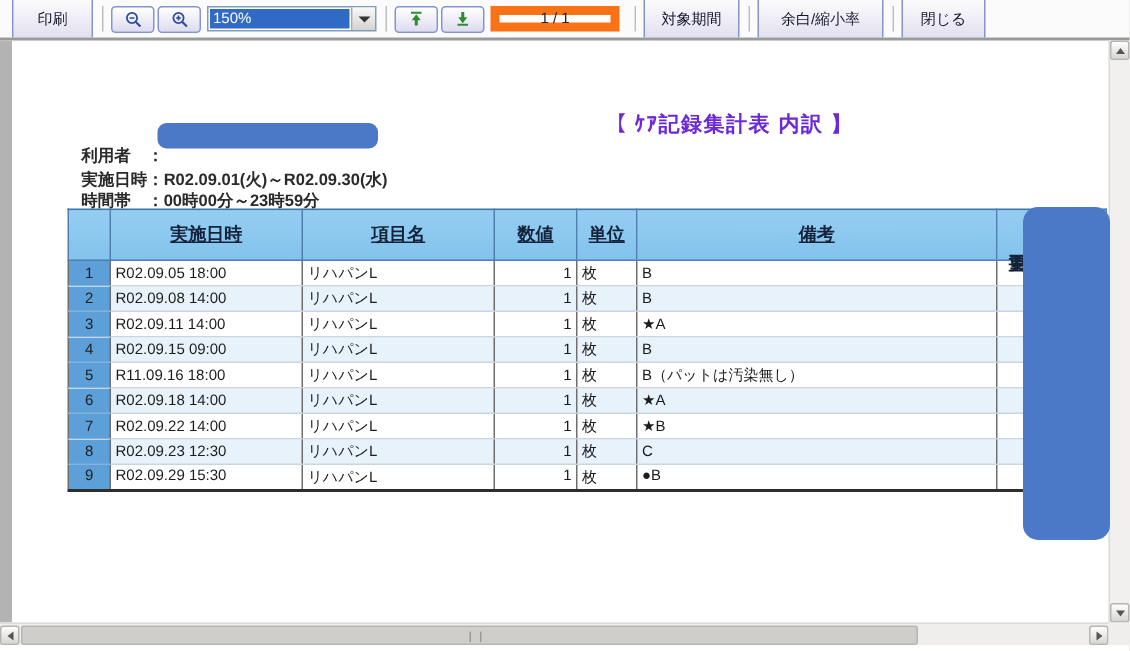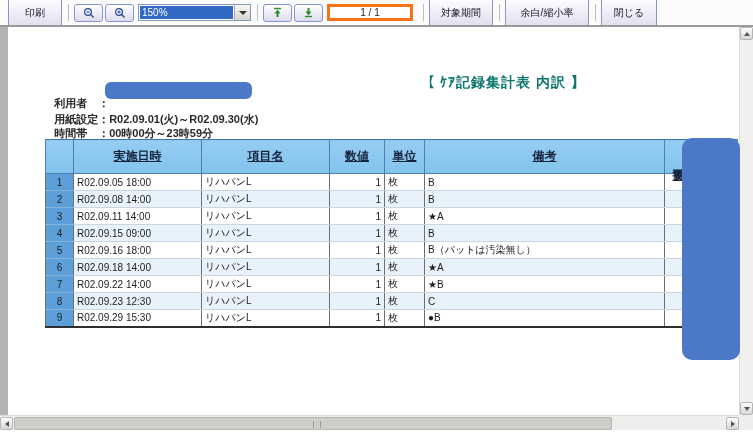--- a/index.html
+++ b/index.html
@@ -18,21 +18,21 @@
   .tb-btn.small{width:29px;padding:0;}
   .sep{width:1px;height:17px;background:#bfbfbf;margin-left:6px;}
   .combo{width:113px;height:17px;border:1px solid #7f9db9;background:#fff;
     display:flex;align-items:stretch;box-sizing:border-box;margin-left:4px;}
   .combo-text{flex:1;font-size:10px;background:var(--selection);color:#fff;
     margin:1px;padding:0 2px;display:flex;align-items:center;}
   .combo-arrow{width:15px;border-left:1px solid #a9a9a9;
     background:linear-gradient(#f8f8f8,#d6d4d0);display:flex;align-items:center;justify-content:center;}
   .tri-down{width:0;height:0;border-left:4px solid transparent;border-right:4px solid transparent;
     border-top:4px solid #333;}
-  .pagebox{width:86px;height:17px;border:3px solid #f97316;background:#fff;margin-left:4px;
+  .pagebox{width:86px;height:17px;border:6px solid #f97316;background:#fff;margin-left:4px;
     font-size:10px;color:#222;display:flex;align-items:center;justify-content:center;box-sizing:border-box;}
   .mag{display:block;}
   
   .preview{position:absolute;top:25px;left:0;width:753px;height:409px;background:#fff;
     border-top:2px solid #9a9a9a;box-sizing:border-box;}
   .left-strip{position:absolute;left:0;top:27px;width:8px;height:388px;background:#b3b3b3;}
   
   .vscroll{position:absolute;left:739px;top:27px;width:14px;height:388px;background:#f1f0ee;
     border-left:1px solid #dcdcdc;box-sizing:border-box;}
   .scroll-btn{position:absolute;width:13px;height:13px;background:linear-gradient(#fefefe,#d8d6d2);
@@ -44,22 +44,22 @@
   .tri-right-s{width:0;height:0;border-top:3px solid transparent;border-bottom:3px solid transparent;border-left:4px solid #555;}
   .hscroll{position:absolute;left:0;top:415px;width:753px;height:15px;background:#efeeec;
     border-top:1px solid #dcdcdc;box-sizing:border-box;}
   .hthumb{position:absolute;left:14px;top:1px;width:598px;height:13px;
     background:#cfcecb;border:1px solid #b5b5b5;border-radius:2px;box-sizing:border-box;}
   .grip{position:absolute;left:50%;top:3px;width:6px;height:7px;
     border-left:1px solid #9a9a9a;border-right:1px solid #9a9a9a;}
   .corner{position:absolute;left:739px;top:415px;width:14px;height:15px;background:#efeeec;}
   
   .doc-line{position:absolute;left:48px;font-size:11px;font-weight:bold;color:#2a2a2a;white-space:pre;}
-  .doc-title{position:absolute;left:347px;top:74px;width:312px;text-align:center;
-    font-size:14px;font-weight:bold;letter-spacing:1px;color:#0f766e;white-space:nowrap;}
+  .doc-title{position:absolute;left:330px;top:74px;width:312px;text-align:center;
+    font-size:14px;font-weight:bold;letter-spacing:1px;color:#6d28d9;white-space:nowrap;}
   .redact{background:var(--redaction);position:absolute;}
   .redact-user{left:105px;top:82px;width:147px;height:17px;border-radius:6px;}
   .redact-col{left:682px;top:138px;width:58px;height:222px;border-radius:10px;z-index:6;}
   
   .tablewrap{position:absolute;left:45px;top:139px;}
   table.report{border-collapse:collapse;table-layout:fixed;width:692px;font-size:10px;
     border:1px solid #4a4a4a;border-bottom:2px solid #2e2e2e;}
   table.report th{
     background:linear-gradient(#96cdf2,var(--header_blue));
     border:1px solid #4f7fae;border-top:1px solid #3c76ad;
@@ -132,21 +132,21 @@
 <div class="left-strip"></div>
 
 <div class="doc-line" style="top:84px;">
   <span>利用者　：</span>
 </div>
 <div class="redact redact-user"></div>
 
 <div class="doc-title">【 ｹｱ記録集計表 内訳 】</div>
 
 <div class="doc-line" style="top:100px;">
-  <span>用紙設定：</span><span>R02.09.01(火)～R02.09.30(水)</span>
+  <span>実施日時：</span><span>R02.09.01(火)～R02.09.30(水)</span>
 </div>
 <div class="doc-line" style="top:114px;">
   <span>時間帯　：</span><span>00時00分～23時59分</span>
 </div>
 
 <div class="tablewrap">
   <table class="report">
     <colgroup>
       <col style="width:28px">
         <col style="width:128px">
@@ -205,21 +205,21 @@
     <td>R02.09.15 09:00</td>
     <td>リハパンL</td>
     <td class="c-value">1</td>
     <td>枚</td>
     <td>B</td>
     <td></td>
     <td></td>
   </tr>
         <tr>
     <td class="c-no">5</td>
-    <td>R02.09.16 18:00</td>
+    <td>R11.09.16 18:00</td>
     <td>リハパンL</td>
     <td class="c-value">1</td>
     <td>枚</td>
     <td>B（パットは汚染無し）</td>
     <td></td>
     <td></td>
   </tr>
         <tr>
     <td class="c-no">6</td>
     <td>R02.09.18 14:00</td>

